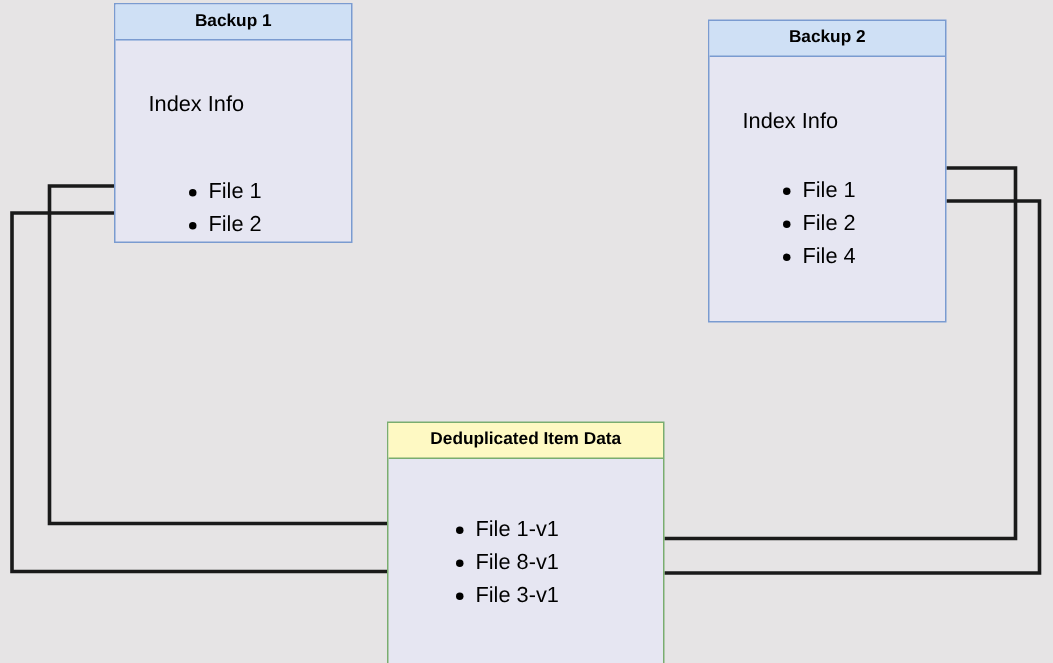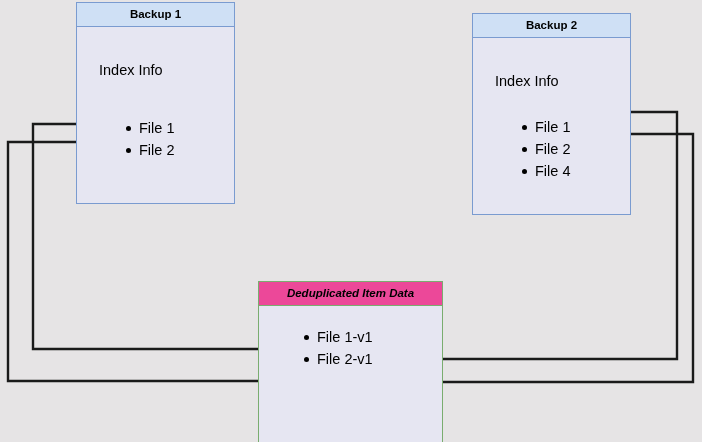--- a/index.html
+++ b/index.html
@@ -42,23 +42,22 @@
     height: 24px;
     line-height: 23px;
     text-align: center;
     font-weight: bold;
     font-size: 11.5px;
     color: #000000;
     background: #cfe0f5;
     border-bottom: 1px solid #7a9bd0;
   }
   .node.dedup .node-header {
-    background: #ec4899;
+    background: #fef9c3;
     border-bottom: 1px solid #7aad6f;
-    font-style: italic;
   }
   .node-body {
     position: relative;
     width: 100%;
     height: calc(100% - 24px);
   }
   .index-label {
     position: absolute;
     font-size: 14.5px;
     color: #000000;
@@ -106,21 +105,21 @@
 
     <path d="M 122,124 L 33,124 L 33,349 L 295,349" fill="none" stroke="#1a1a1a" stroke-width="2.4" stroke-linecap="butt" stroke-linejoin="miter" marker-end="url(#arrow-right)"></path>
 
     <path d="M 122,142 L 8,142 L 8,381 L 295,381" fill="none" stroke="#1a1a1a" stroke-width="2.4" stroke-linecap="butt" stroke-linejoin="miter" marker-end="url(#arrow-right)"></path>
 
     <path d="M 592,112 L 677,112 L 677,359 L 392,359" fill="none" stroke="#1a1a1a" stroke-width="2.4" stroke-linecap="butt" stroke-linejoin="miter" marker-end="url(#arrow-left)"></path>
 
     <path d="M 592,134 L 693,134 L 693,382 L 390,382" fill="none" stroke="#1a1a1a" stroke-width="2.4" stroke-linecap="butt" stroke-linejoin="miter" marker-end="url(#arrow-left)"></path>
   </svg>
 
-  <div class="node" style="left:76px; top:2px; width:159px; height:202px;">
+  <div class="node" style="left:76px; top:2px; width:159px; height:160px;">
     <div class="node-header">Backup 1</div>
     <div class="node-body">
       <div class="index-label" style="left:22px; top:35px;">Index Info</div>
       <ul class="file-list" style="left:46px; top:90px;">
         <li>File 1</li>
         <li>File 2</li>
       </ul>
     </div>
   </div>
 
@@ -132,20 +131,21 @@
         <li>File 1</li>
         <li>File 2</li>
         <li>File 4</li>
       </ul>
     </div>
   </div>
 
   <div class="node dedup" style="left:258px; top:281px; width:185px; height:163px;">
     <div class="node-header">Deduplicated Item Data</div>
     <div class="node-body">
-      <ul class="file-list" style="left:42px; top:20px;">
+      <ul class="file-list" style="left:42px; top:36px;">
         <li>File 1-v1</li>
-        <li>File 2-v1</li>
+        <li>File 8-v1</li>
+        <li>File 3-v1</li>
       </ul>
     </div>
   </div>
 
 </div>
 
 </body></html>

